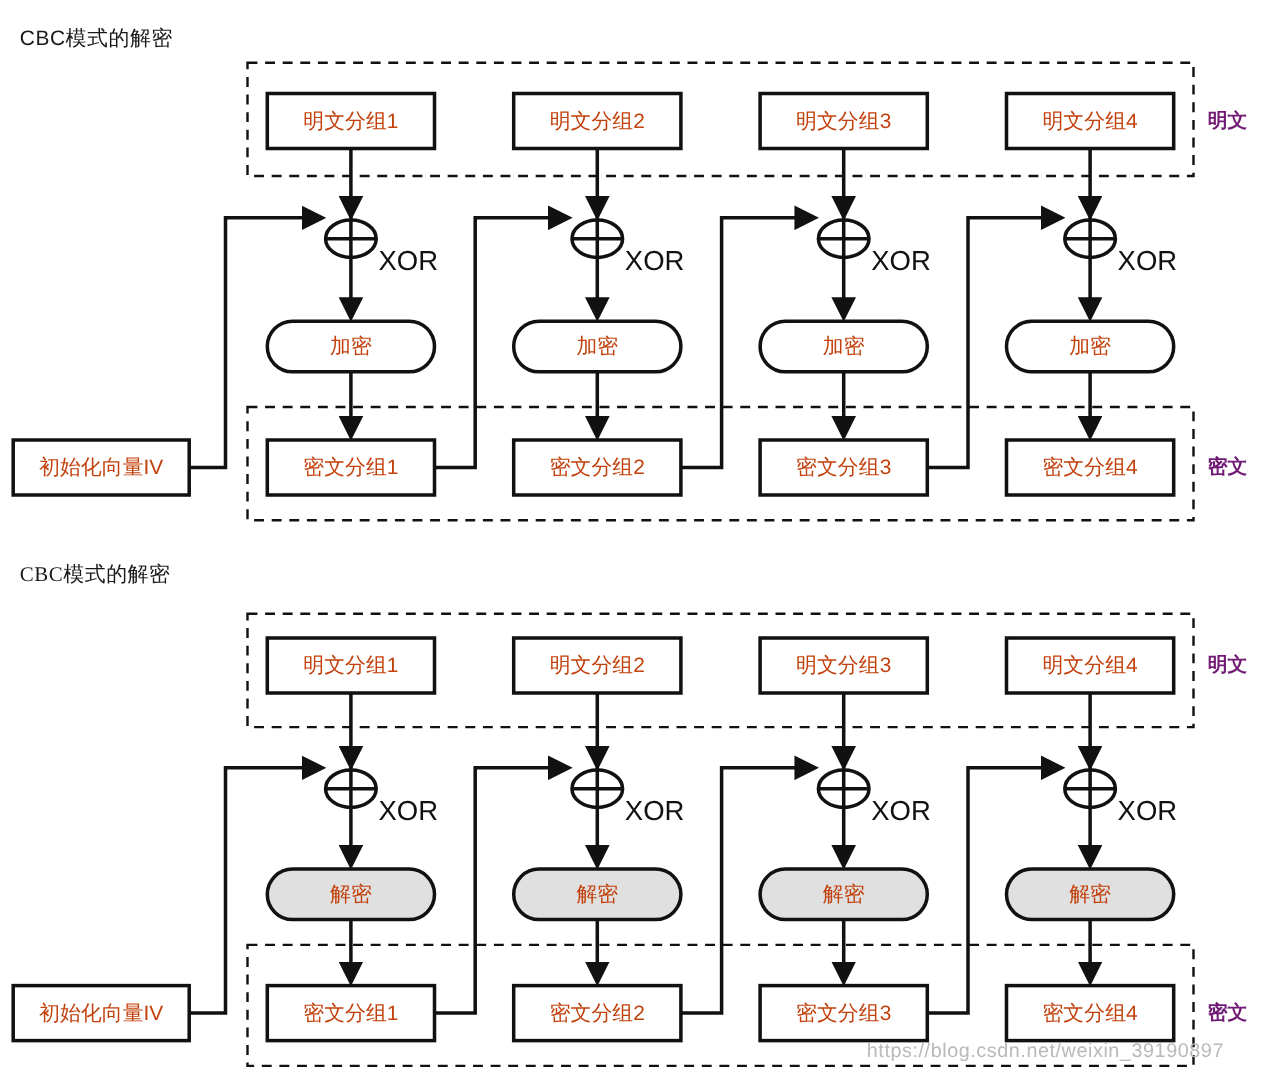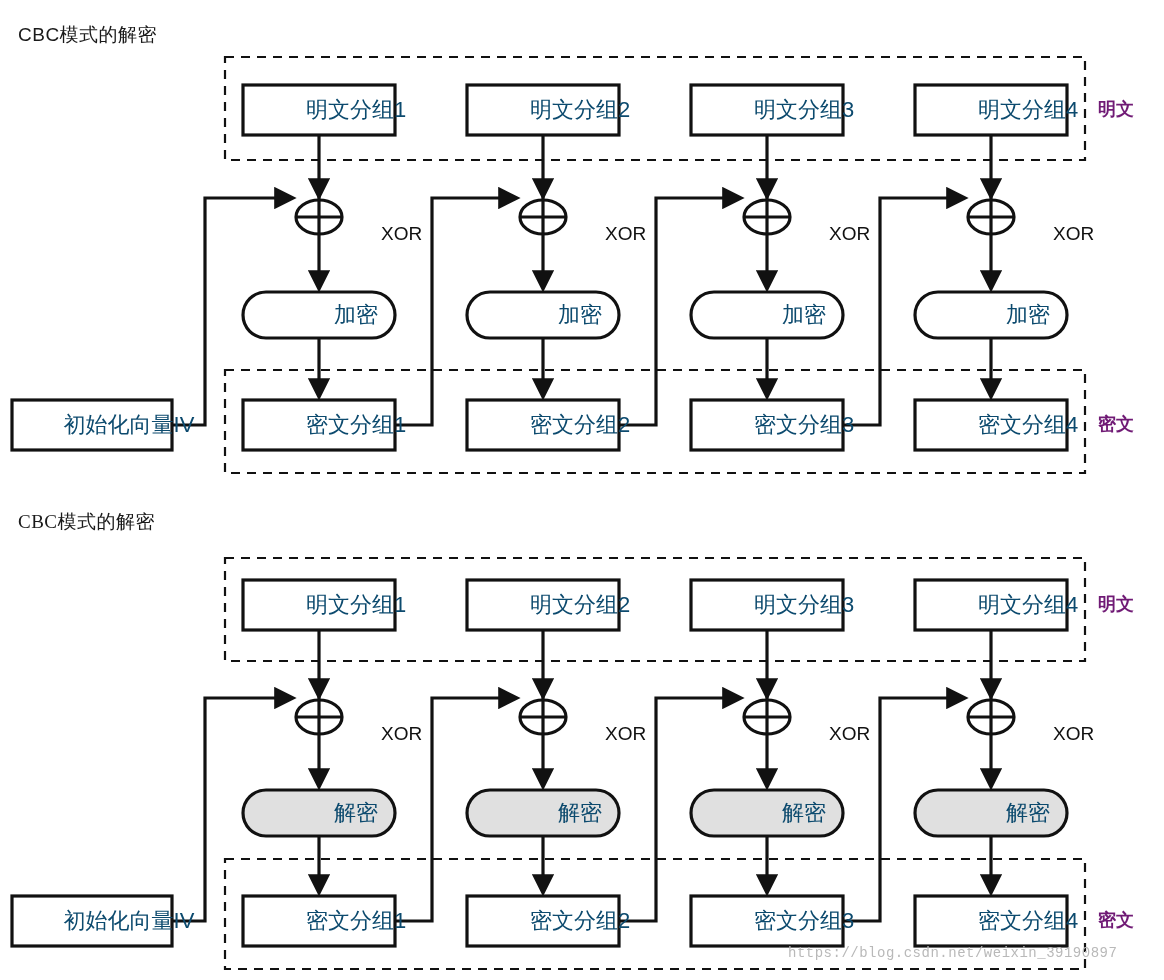--- a/index.html
+++ b/index.html
@@ -13,28 +13,28 @@
   #canvas{position:absolute;left:0;top:0;width:1164px;height:980px;}
   .lbl{position:absolute;}
   .section-title{
     font-size:19px;letter-spacing:.5px;color:#1a1a1a;white-space:nowrap;
   }
   .side-label{
     font-size:18px;color:#701a75;white-space:nowrap;font-weight:600;
   }
   .boxtext{
     position:absolute;display:flex;align-items:center;justify-content:center;
-    font-size:22px;color:#0c4a6e;white-space:nowrap;pointer-events:none;margin-left:37px;
+    font-size:19px;color:#c2410c;white-space:nowrap;pointer-events:none;
   }
   .xorlabel{
-    position:absolute;font-size:19px;color:#111;white-space:nowrap;margin-left:37px;
+    position:absolute;font-size:25px;color:#111;white-space:nowrap;
   }
   .watermark{
-    position:absolute;font-family:Liberation Mono, monospace;
-    font-size:14px;color:#b9b9b9;white-space:nowrap;letter-spacing:.5px;
+    position:absolute;font-family:Liberation Sans, sans-serif;
+    font-size:18px;color:#b9b9b9;white-space:nowrap;letter-spacing:.5px;
   }
 </style>
 </head>
 <body>
 
 <div id="canvas">
   <svg id="svg" width="1164" height="980" viewBox="0 0 1164 980" xmlns="http://www.w3.org/2000/svg">
     <defs>
       <marker id="arrow" viewBox="0 0 12 12" refX="9" refY="6" markerWidth="7" markerHeight="7" orient="auto-start-reverse">
         <path d="M 0 0 L 12 6 L 0 12 z" fill="#111"></path>

